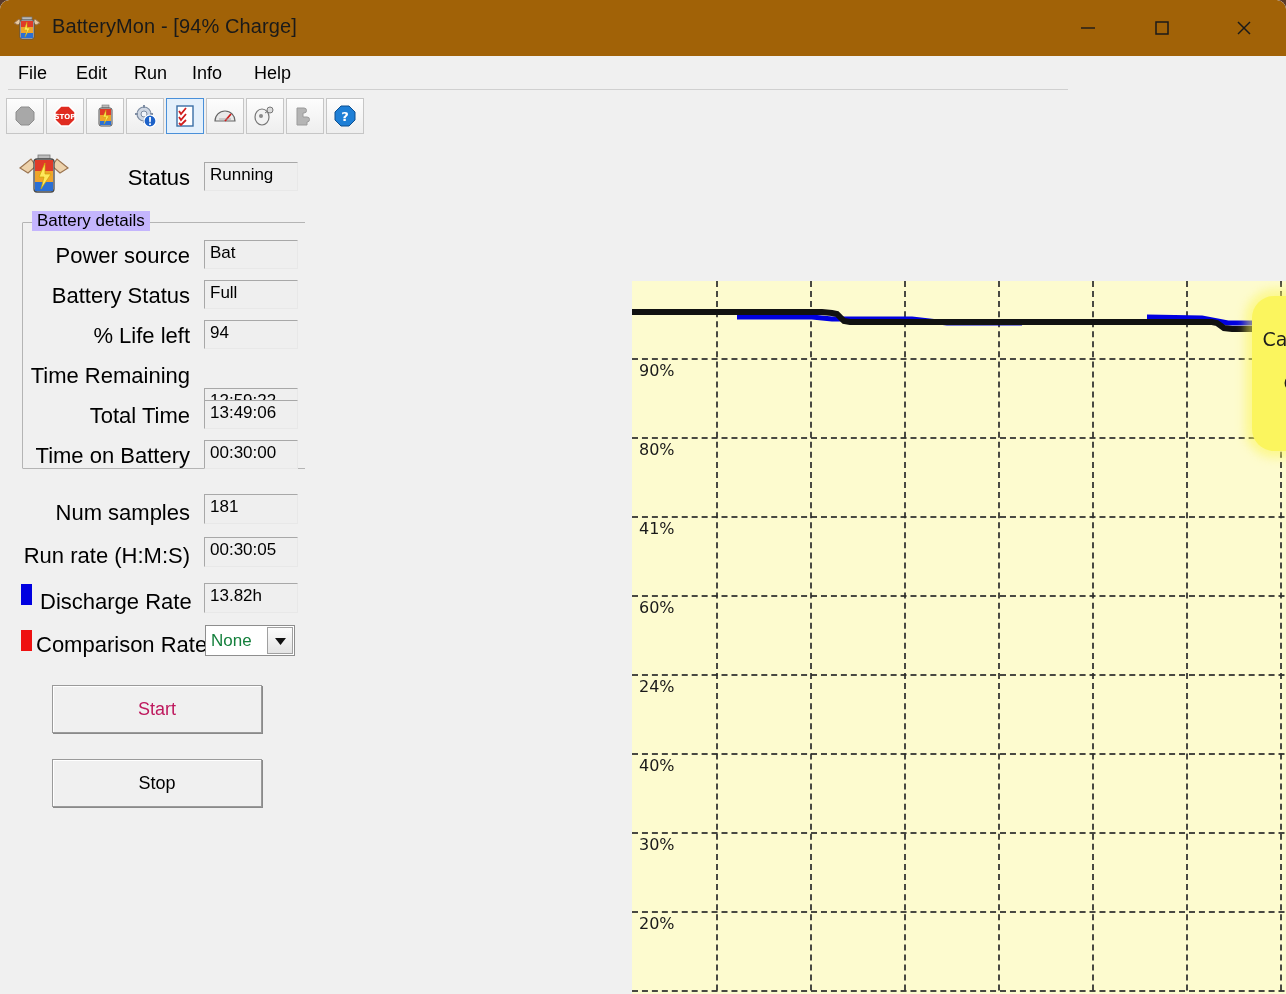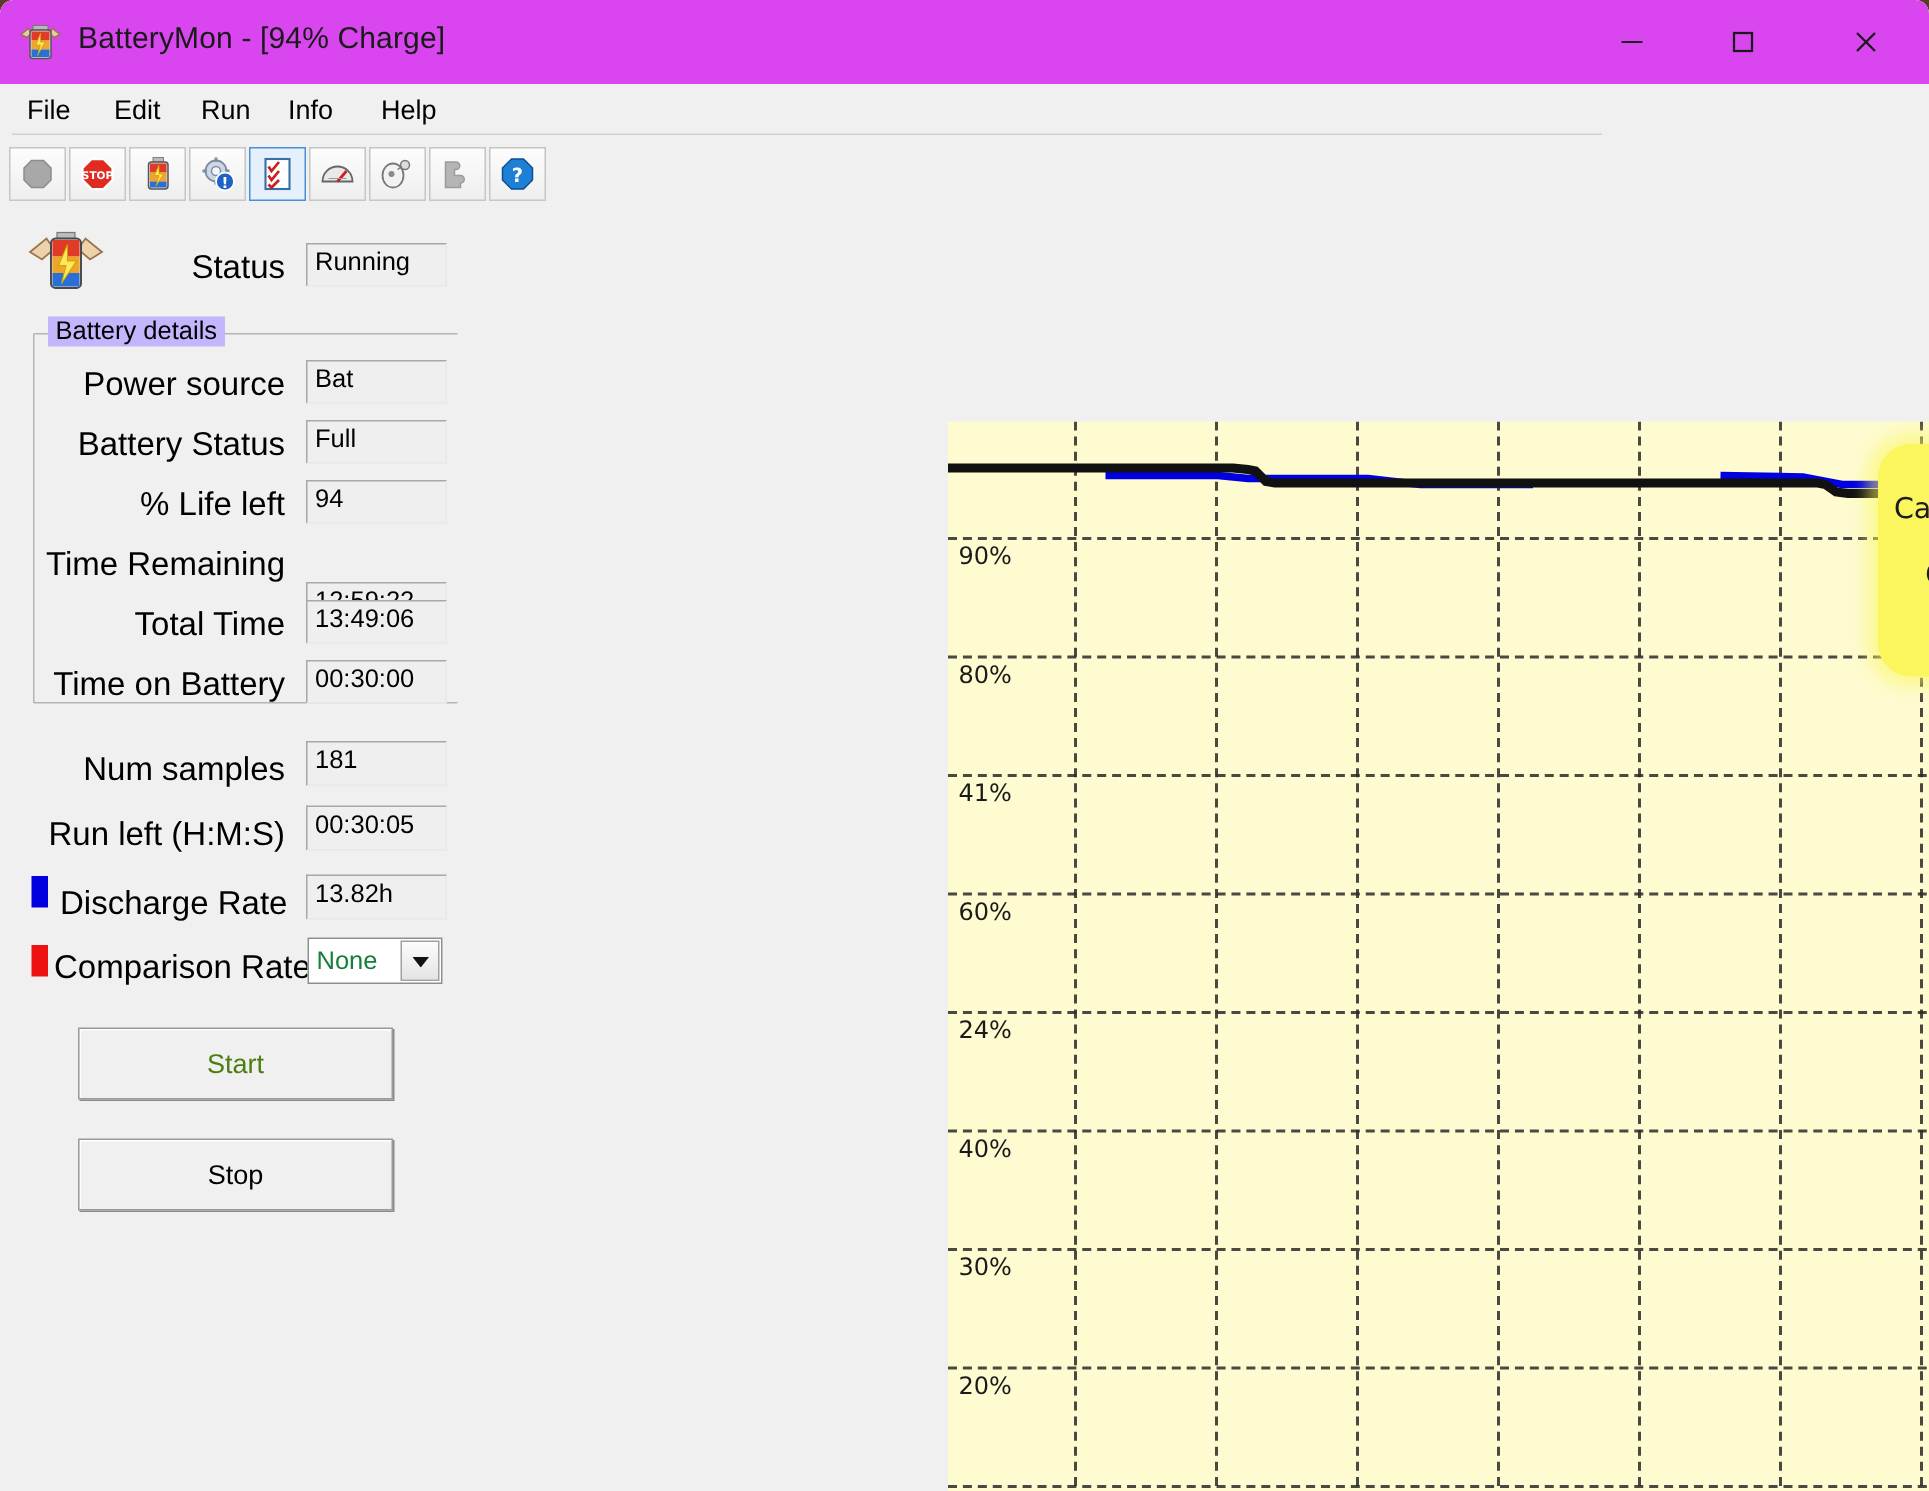--- a/index.html
+++ b/index.html
@@ -16,21 +16,21 @@
     background: #f0f0f0;
     border-radius: 9px 9px 0 0;
     overflow: hidden;
     box-sizing: border-box;
   }
 
   
   #titlebar {
     position: absolute; left: 0; top: 0;
     width: 1286px; height: 56px;
-    background: #d946ef;
+    background: #a16207;
     border-radius: 9px 9px 0 0;
   }
   #title-icon {
     position: absolute; left: 12px; top: 14px;
     width: 30px; height: 28px;
   }
   #title-text {
     position: absolute; left: 52px; top: 15px;
     font-size: 20px; color: #1a1a1a;
     letter-spacing: 0.1px;
@@ -147,21 +147,21 @@
   .bigbtn {
     position: absolute; left: 52px;
     width: 210px; height: 48px;
     background: #f0f0f0;
     border: 1px solid #9a9a9a;
     box-shadow: 1px 1px 0 #8a8a8a, inset 1px 1px 0 #ffffff;
     font-size: 18px;
     display: flex; align-items: center; justify-content: center;
     box-sizing: border-box;
   }
-  #btn-start { top: 685px; color: #4d7c0f; }
+  #btn-start { top: 685px; color: #be185d; }
   #btn-stop  { top: 759px; color: #000; }
 
   
   #chart-outer {
     position: absolute; left: 305px; top: 136px;
     width: 981px; height: 858px;
     background: #f0f0f0;
   }
   #chart {
     position: absolute; left: 327px; top: 145px;
@@ -348,21 +348,21 @@
 
   <div class="lbl" style="left:28px; top:403px; width:162px;">Total Time</div>
   <div class="fld" style="left:204px; top:400px; width:94px; height:29px;">13:49:06</div>
 
   <div class="lbl" style="left:28px; top:443px; width:162px;">Time on Battery</div>
   <div class="fld" style="left:204px; top:440px; width:94px; height:29px;">00:30:00</div>
 
   <div class="lbl" style="left:40px; top:500px; width:150px;">Num samples</div>
   <div class="fld" style="left:204px; top:494px; width:94px; height:30px;">181</div>
 
-  <div class="lbl" style="left:16px; top:543px; width:174px;">Run left (H:M:S)</div>
+  <div class="lbl" style="left:16px; top:543px; width:174px;">Run rate (H:M:S)</div>
   <div class="fld" style="left:204px; top:537px; width:94px; height:30px;">00:30:05</div>
 
   <div id="swatch-discharge"></div>
   <div class="lbl" style="left:40px; top:589px; width:150px;">Discharge Rate</div>
   <div class="fld" style="left:204px; top:583px; width:94px; height:30px;">13.82h</div>
 
   <div id="swatch-comparison"></div>
   <div class="lbl" style="left:36px; top:632px; width:154px;">Comparison Rate</div>
   <div id="combo-comparison">
     <span id="combo-comparison-value">None</span>

